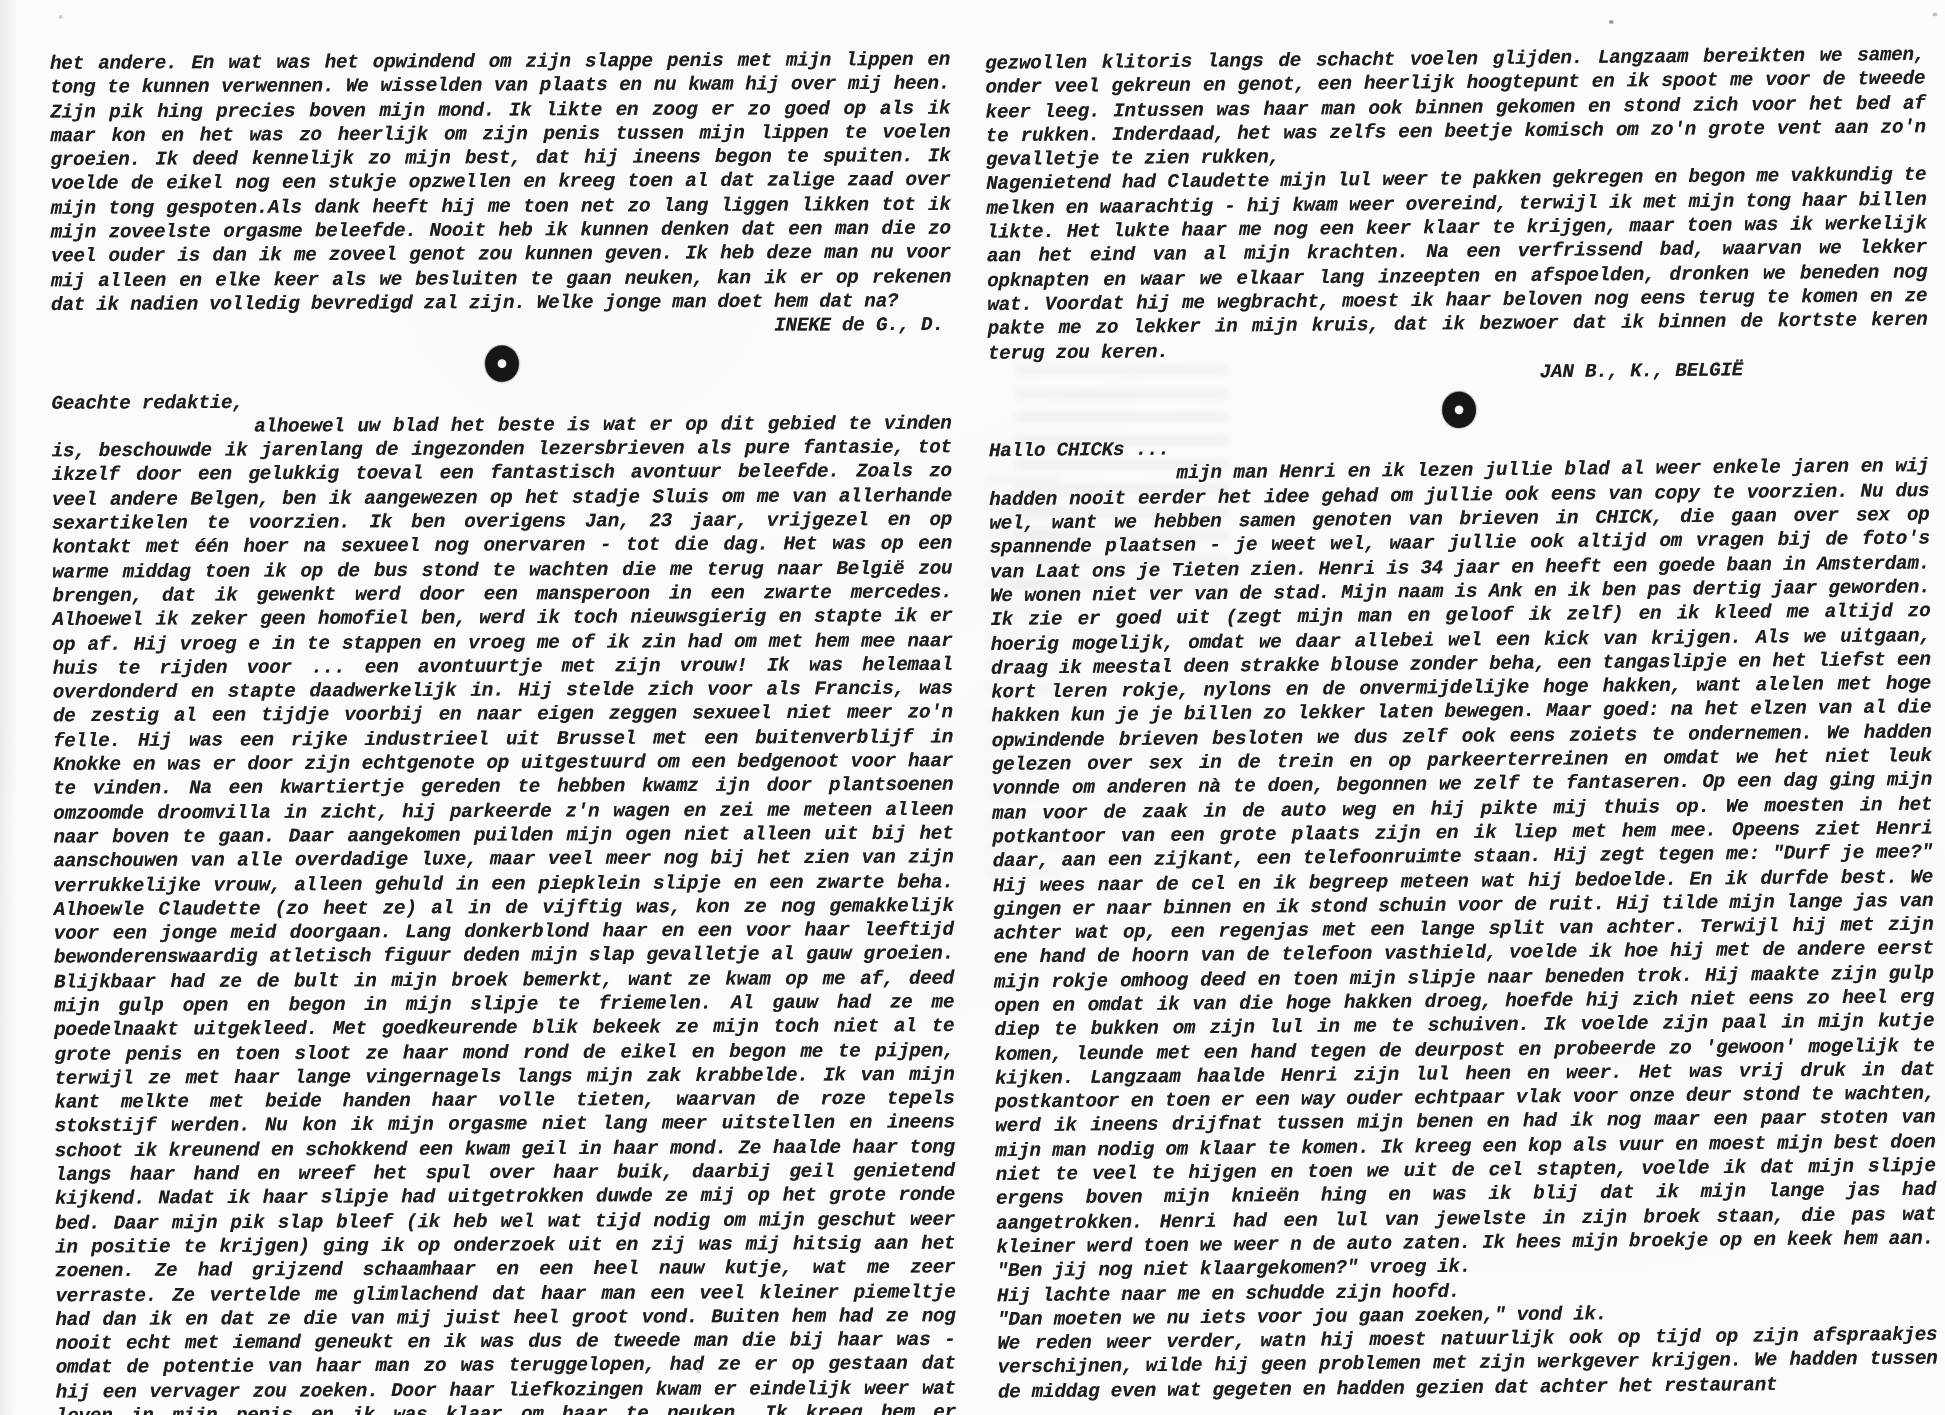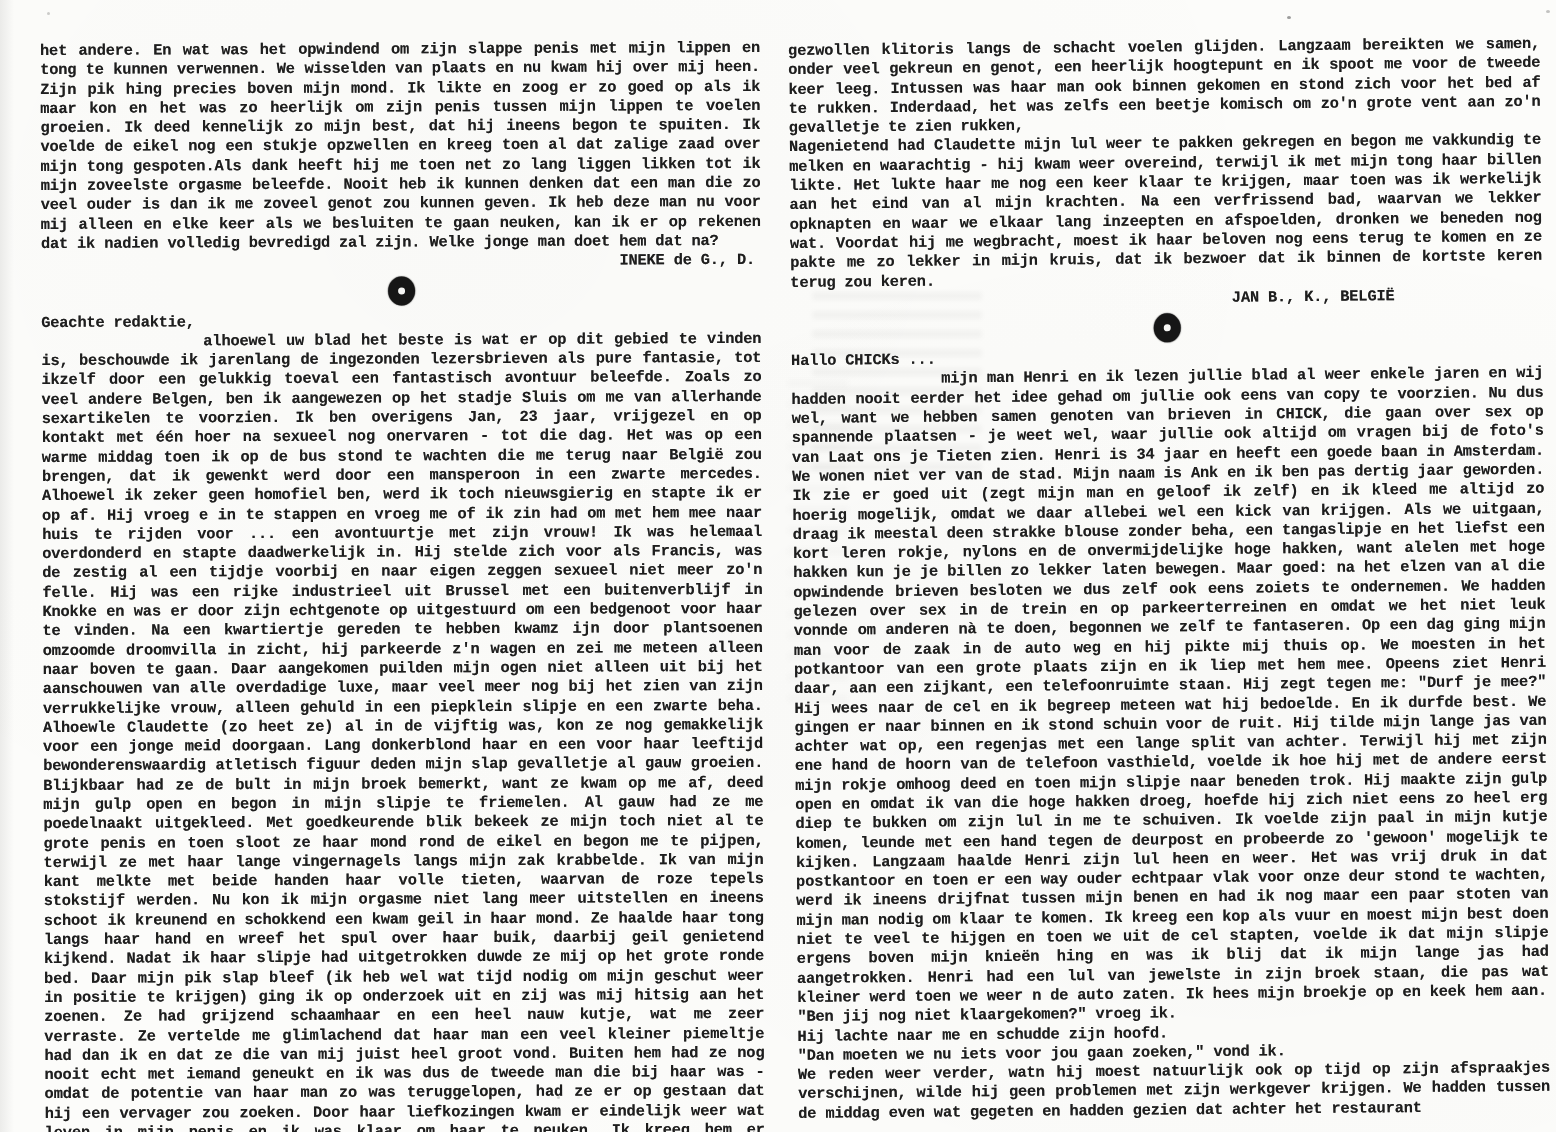--- a/index.html
+++ b/index.html
@@ -13,20 +13,21 @@
   .page {
     position: relative;
     width: 1556px;
     height: 1132px;
     background:
       radial-gradient(ellipse at 30% 20%, rgba(0,0,0,0.012), transparent 60%),
       radial-gradient(ellipse at 80% 70%, rgba(0,0,0,0.015), transparent 55%),
       #fcfcfa;
     font-family: "Liberation Mono", "DejaVu Sans Mono", monospace;
     color: #1e1e1e;
+    font-style: italic;
   }
   .col {
     position: absolute;
     top: 42px;
     font-size: 15.4px;
     line-height: 19.3px;
     font-weight: 600;
     letter-spacing: -0.2px;
     text-align: justify;
     text-shadow: 0 0 0.5px rgba(20,20,20,0.55);

